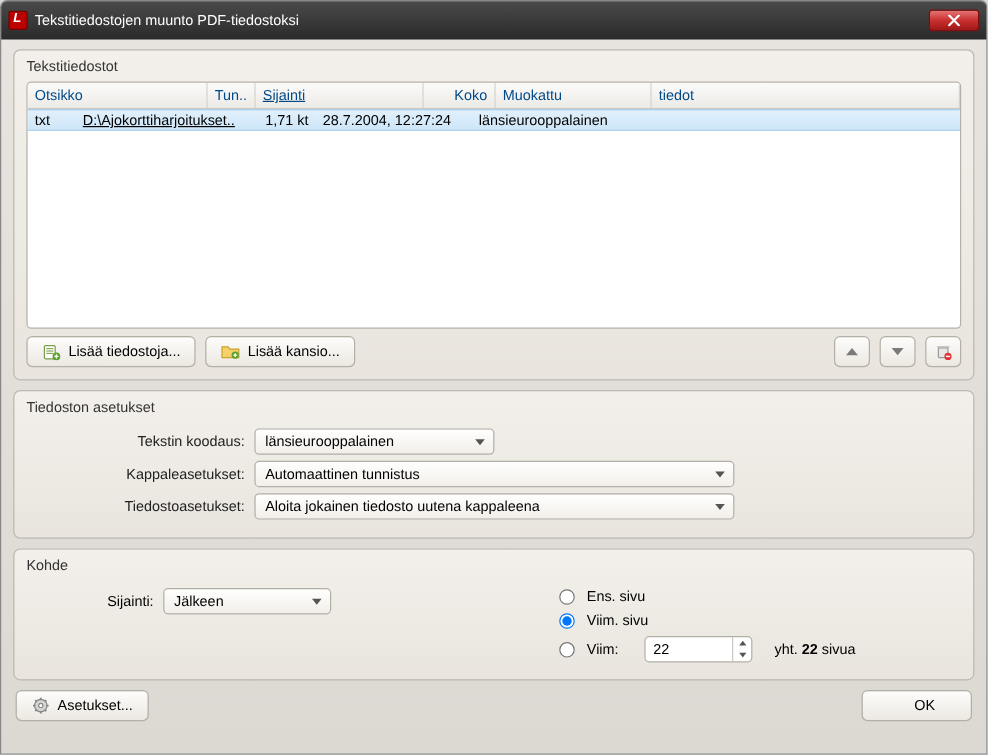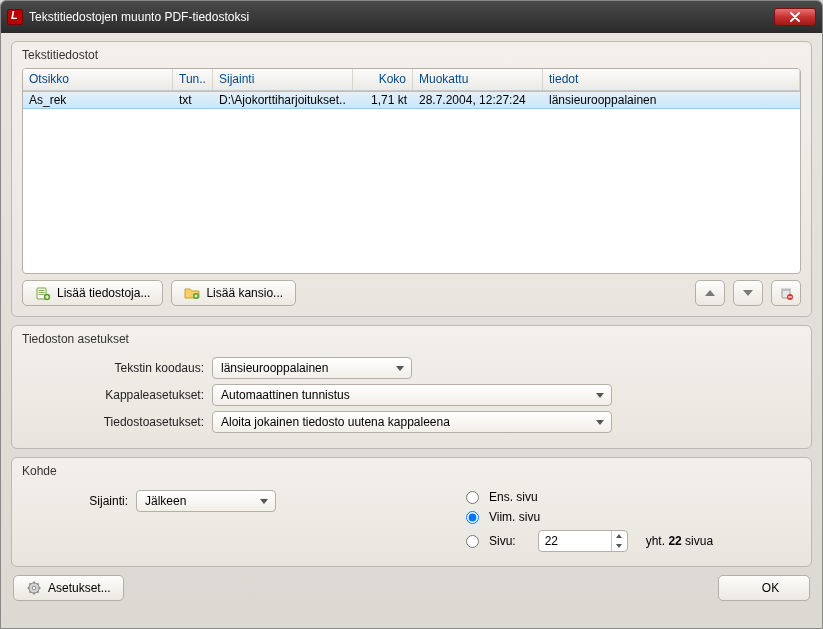--- a/index.html
+++ b/index.html
@@ -112,21 +112,21 @@
     border: 1px solid #9cc8eb;
     border-left: none; border-right: none;
   }
   .listrow .cell {
     padding: 0 6px;
     white-space: nowrap;
     overflow: hidden;
   }
   .col-title { width: 150px; }
   .col-ext   { width: 40px; }
-  .col-loc   { width: 140px; }
+  .col-loc   { width: 140px; text-decoration: underline; }
   .col-size  { width: 60px; text-align: right; }
   .col-mod   { width: 130px; }
   .col-info  { flex: 1; }
 
   .btnrow {
     display: flex;
     gap: 8px;
     margin-top: 6px;
     align-items: center;
   }
@@ -254,21 +254,20 @@
       <div class="listwrap">
         <div class="listheader">
           <div class="col col-title">Otsikko</div>
           <div class="col col-ext">Tun..</div>
           <div class="col col-loc">Sijainti</div>
           <div class="col col-size">Koko</div>
           <div class="col col-mod">Muokattu</div>
           <div class="col col-info">tiedot</div>
         </div>
         <div class="listrow selected">
-          <div class="cell col-title">As_rek</div>
           <div class="cell col-ext">txt</div>
           <div class="cell col-loc">D:\Ajokorttiharjoitukset..</div>
           <div class="cell col-size">1,71 kt</div>
           <div class="cell col-mod">28.7.2004, 12:27:24</div>
           <div class="cell col-info">länsieurooppalainen</div>
         </div>
       </div>
 
       <div class="btnrow">
         <div class="btn">
@@ -348,21 +347,21 @@
             <div class="radioitem">
               <input type="radio" name="pg" style="">
               <span>Ens. sivu</span>
             </div>
             <div class="radioitem">
               <input type="radio" name="pg" checked="" style="">
               <span>Viim. sivu</span>
             </div>
             <div class="radioitem">
               <input type="radio" name="pg" style="">
-              <span>Sivu:</span>
+              <span>Viim:</span>
               <div class="spin">
                 <span>22</span>
                 <div class="spinbtns">
                   <div class="su"></div>
                   <div class="sd"></div>
                 </div>
               </div>
               <span style="margin-left:8px;">
                 <span>yht. </span><b>22</b><span> sivua</span>
               </span>

